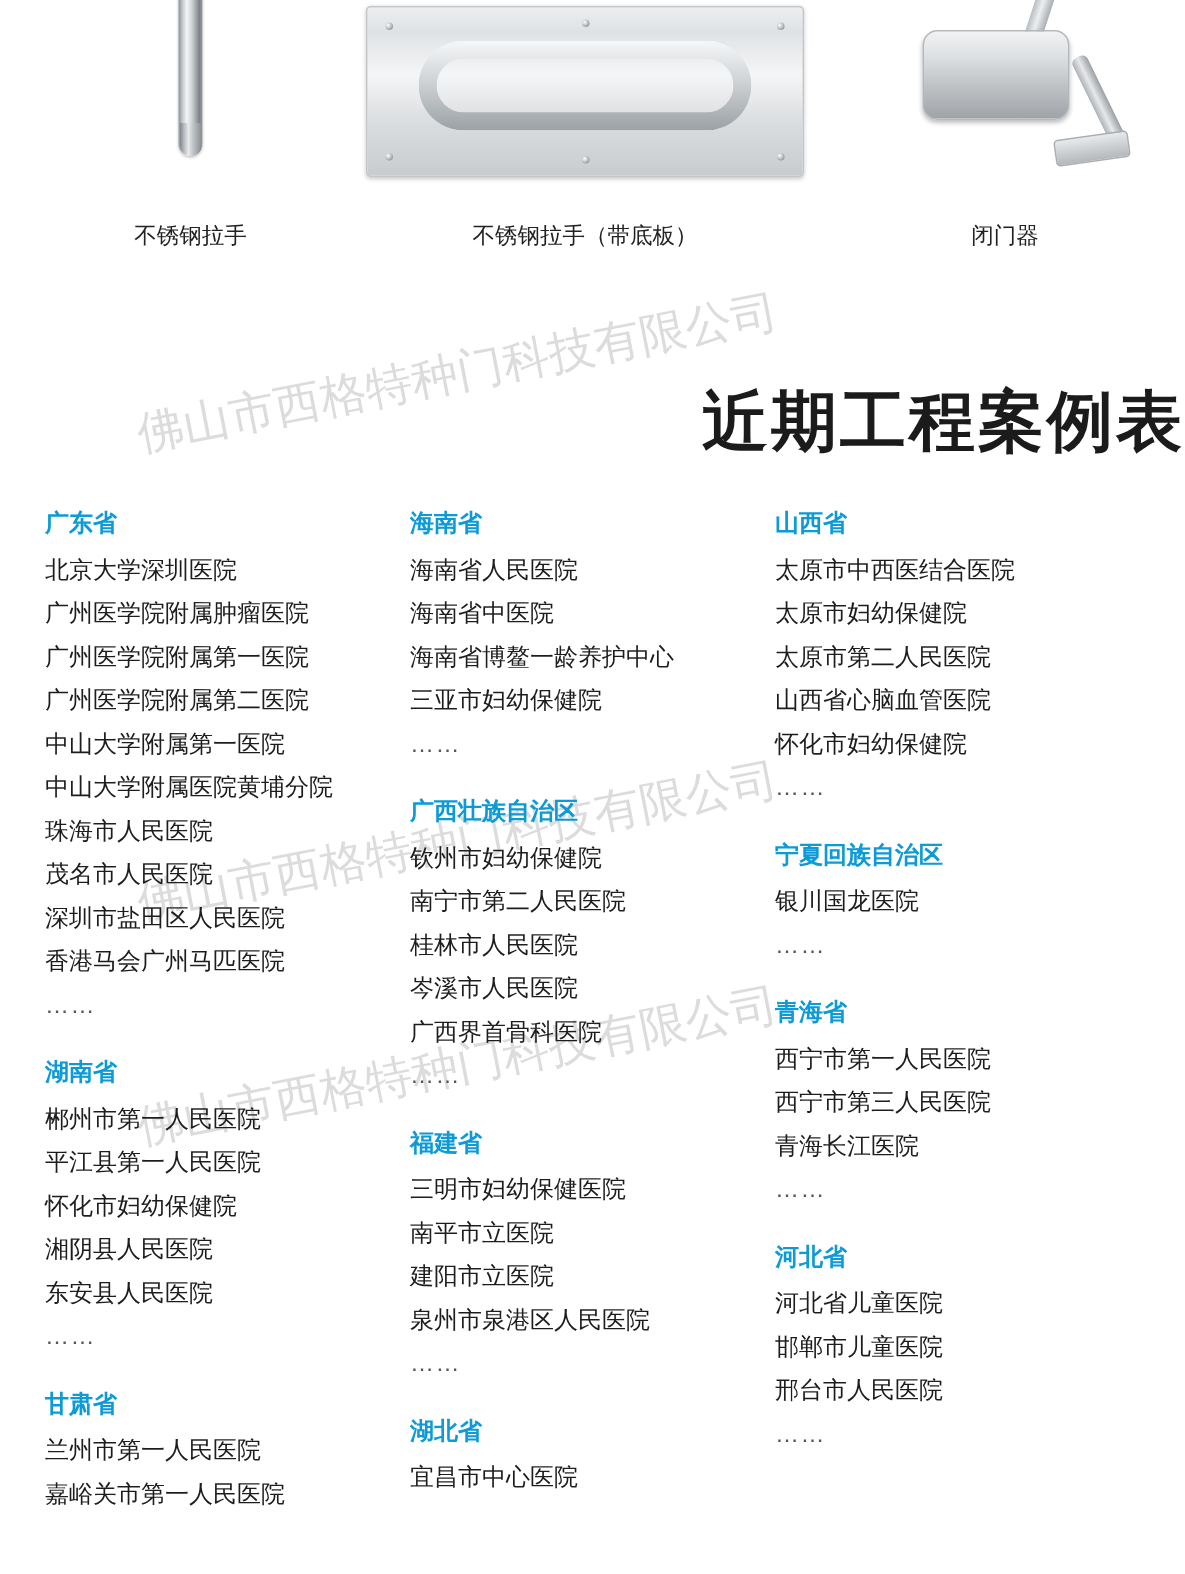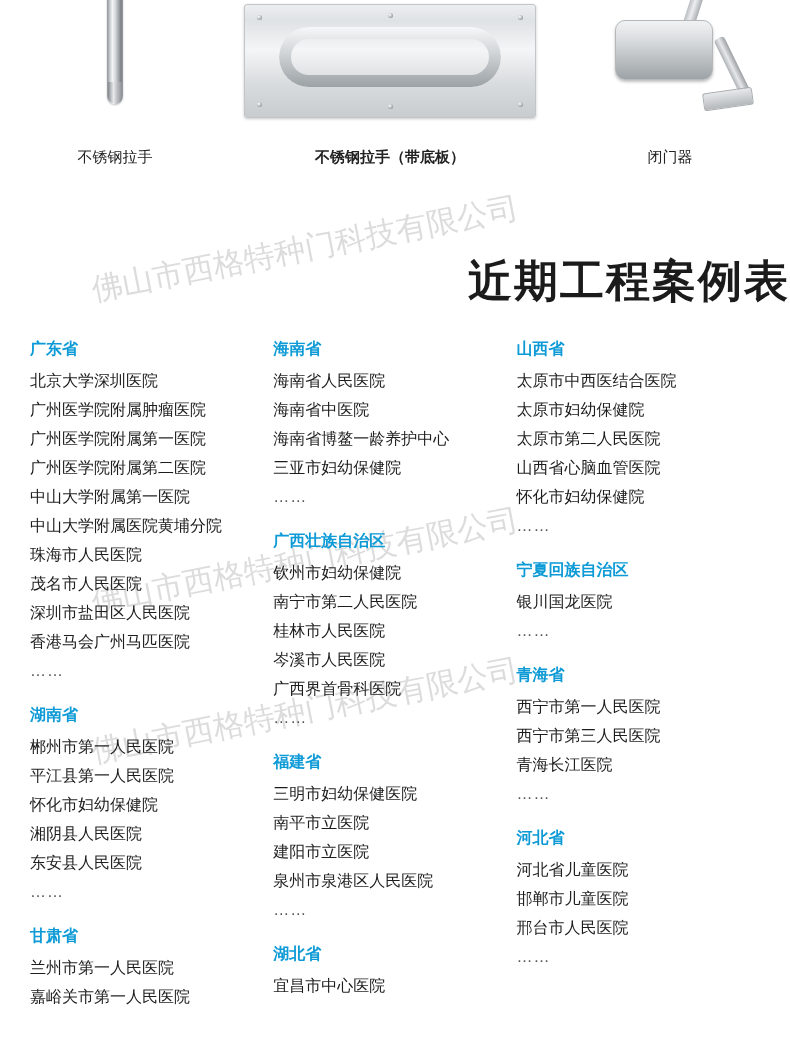--- a/index.html
+++ b/index.html
@@ -35,21 +35,21 @@
     justify-content: center;
   }
   .product .caption {
     font-size: 15px;
     color: #222;
     margin-top: 8px;
     white-space: nowrap;
   }
 
   
-  .p1 { left: 0px; width: 230px; }
+  .p1 { left: 12px; width: 230px; }
   .handle-bar {
     position: relative;
     width: 16px;
     height: 128px;
     margin-top: -24px;
     border-radius: 8px;
     background: linear-gradient(to right,
       #8e9296 0%, #c9cdd0 18%, #f2f4f5 34%, #d6dadd 52%,
       #a4a9ad 72%, #7d8185 88%, #9aa0a4 100%);
     box-shadow: 0 1px 2px rgba(0,0,0,.25);
@@ -58,21 +58,21 @@
     content: "";
     position: absolute;
     left: 1px; right: 1px; bottom: 0;
     height: 22px;
     border-radius: 0 0 8px 8px;
     background: linear-gradient(to right,
       #82868a 0%, #b9bdc1 20%, #e8eaec 40%, #c3c7cb 60%, #8d9195 100%);
   }
 
   
-  .p2 { left: 230px; width: 320px; font-weight: bold; }
+  .p2 { left: 230px; width: 320px; }
   .plate {
     position: relative;
     width: 290px;
     height: 112px;
     margin-top: 4px;
     border-radius: 3px;
     background: linear-gradient(to bottom,
       #eceef0 0%, #dfe2e4 14%, #f4f5f6 40%, #d9dcde 70%, #c9cccf 100%);
     box-shadow: 0 1px 3px rgba(0,0,0,.22);
     border: 1px solid #c2c6c9;

